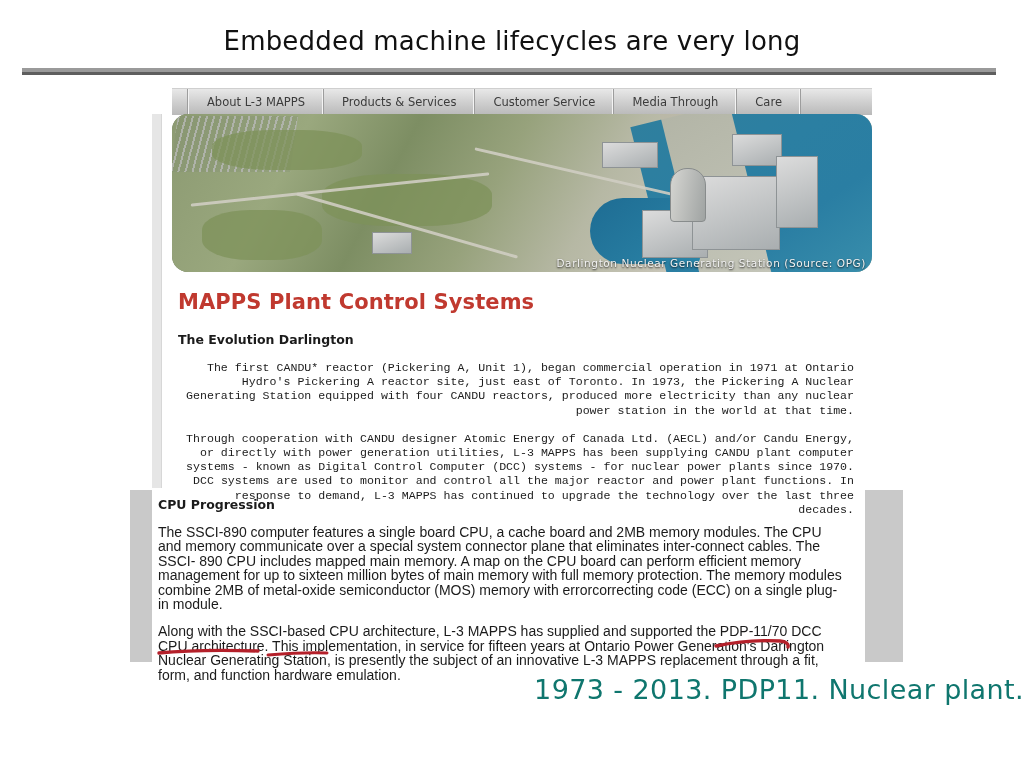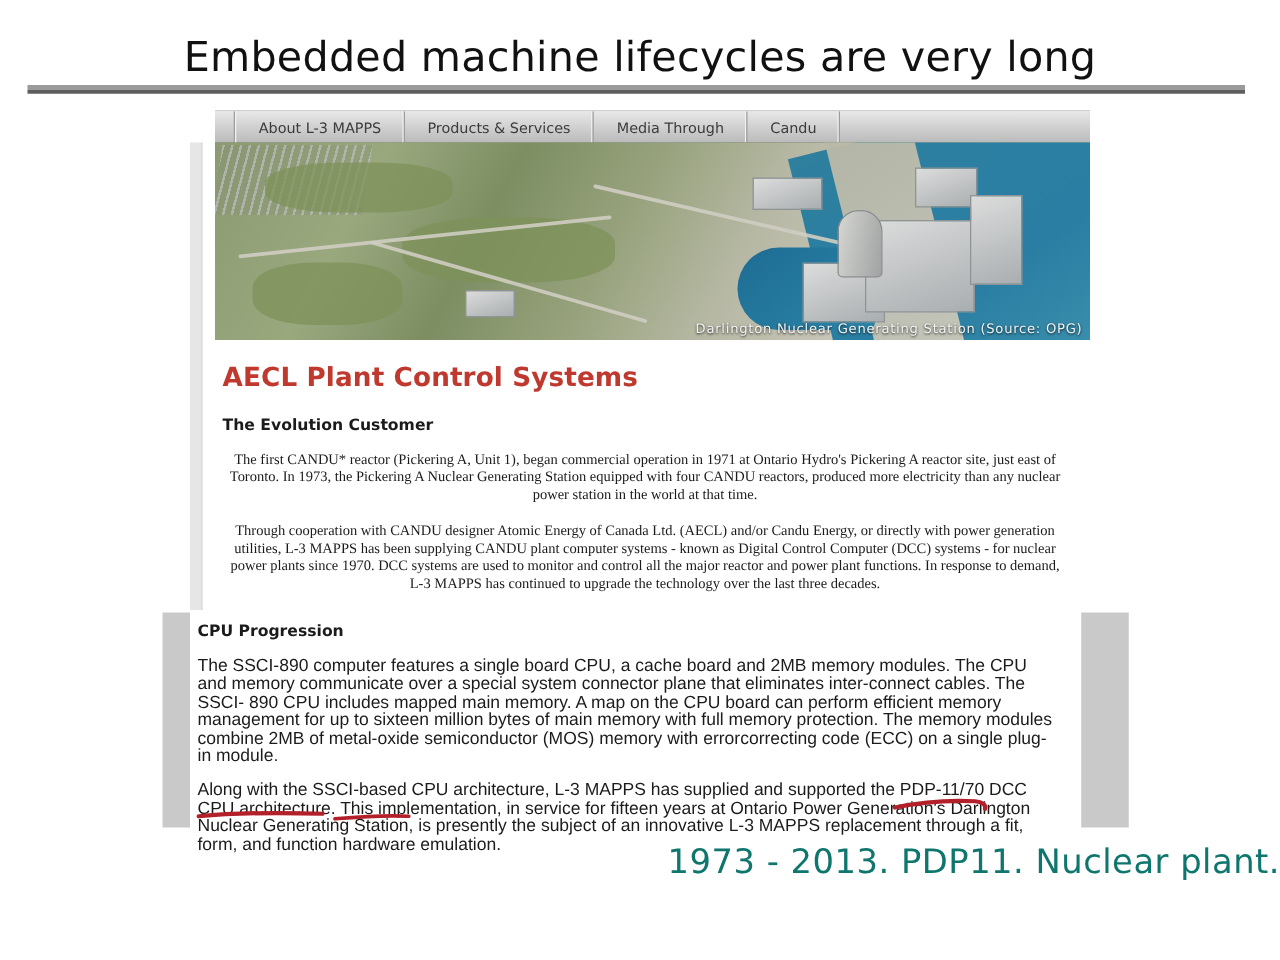--- a/index.html
+++ b/index.html
@@ -20,21 +20,21 @@
   }
 
   
   .slide-title {
     position: absolute;
     left: 0;
     top: 26px;
     width: 1024px;
     text-align: center;
     font-family: "DejaVu Sans", sans-serif;
-    font-size: 33px;
+    font-size: 26px;
     font-weight: 400;
     letter-spacing: 0.2px;
     color: #111111;
     white-space: nowrap;
   }
 
   
   .title-rule {
     position: absolute;
     left: 22px;
@@ -102,20 +102,21 @@
 
   
   .photo {
     position: absolute;
     left: 20px;
     top: 26px;
     width: 700px;
     height: 158px;
     overflow: hidden;
     background: #6b7a5b;
+    border-radius: 16px;
   }
   .photo .ground {
     position: absolute; inset: 0;
     background:
       linear-gradient(118deg, #8c9a72 0%, #9aa87e 18%, #7d8e63 32%, #97a27c 46%, #b6b8a4 60%, #c5c3b5 72%, #d2d0c6 80%, #cfcdc2 100%);
   }
   .photo .lake {
     position: absolute;
     right: -30px;
     top: -20px;
@@ -216,27 +217,27 @@
     letter-spacing: .1px;
   }
   .sub-heading {
     font-family: "DejaVu Sans", sans-serif;
     font-size: 12.5px;
     font-weight: bold;
     color: #1b1b1b;
     margin: 18px 0 0 6px;
   }
   .body-p {
-    font-family: Liberation Serif, serif;
+    font-family: Liberation Mono, monospace;
     font-size: 11.6px;
     line-height: 14.2px;
     color: #1b1b1b;
     margin: 14px 0 0 6px;
     width: 676px;
-    text-align: center;
+    text-align: right;
   }
 
   
   .webshot-b {
     position: absolute;
     left: 130px;
     top: 486px;
     width: 760px;
     height: 182px;
     padding-left: 13px;
@@ -308,22 +309,23 @@
     <div class="rule-top"></div>
     <div class="rule-bot"></div>
   </div>
 
   <div class="webshot">
 
     <div class="navbar">
       <div class="nav-spacer"></div>
       <div class="nav-item">About L-3 MAPPS</div>
       <div class="nav-item">Products &amp; Services</div>
+      <div class="nav-item">Customer Service</div>
       <div class="nav-item">Media Through</div>
-      <div class="nav-item">Candu</div>
+      <div class="nav-item">Care</div>
     </div>
 
     <div class="strip-top-left"></div>
 
     <div class="photo">
       <div class="ground"></div>
       <div class="switchyard"></div>
       <div class="lake"></div>
       <div class="shoreline"></div>
       <div class="inlet"></div>
@@ -341,22 +343,22 @@
       <div class="bldg" style="left:560px;top:20px;width:48px;height:30px;"></div>
       <div class="bldg" style="left:604px;top:42px;width:40px;height:70px;"></div>
       <div class="bldg" style="left:430px;top:28px;width:54px;height:24px;"></div>
       <div class="bldg" style="left:200px;top:118px;width:38px;height:20px;"></div>
       <div class="reactor-dome"></div>
 
       <div class="caption">Darlington Nuclear Generating Station (Source: OPG)</div>
     </div>
 
     <div class="article-a">
-      <div class="page-heading">AECL Plant Control Systems</div>
-      <div class="sub-heading">The Evolution Customer</div>
+      <div class="page-heading">MAPPS Plant Control Systems</div>
+      <div class="sub-heading">The Evolution Darlington</div>
       <p class="body-p">The first CANDU* reactor (Pickering A, Unit 1), began commercial operation in 1971 at Ontario Hydro's Pickering A reactor site, just east of Toronto. In 1973, the Pickering A Nuclear Generating Station equipped with four CANDU reactors, produced more electricity than any nuclear power station in the world at that time.</p>
       <p class="body-p">Through cooperation with CANDU designer Atomic Energy of Canada Ltd. (AECL) and/or Candu Energy, or directly with power generation utilities, L-3 MAPPS has been supplying CANDU plant computer systems - known as Digital Control Computer (DCC) systems - for nuclear power plants since 1970. DCC systems are used to monitor and control all the major reactor and power plant functions. In response to demand, L-3 MAPPS has continued to upgrade the technology over the last three decades.</p>
     </div>
   </div>
 
   <div class="webshot-b">
     <div class="gutter-left"></div>
     <div class="gutter-right"></div>
 
     <div class="article-b">

